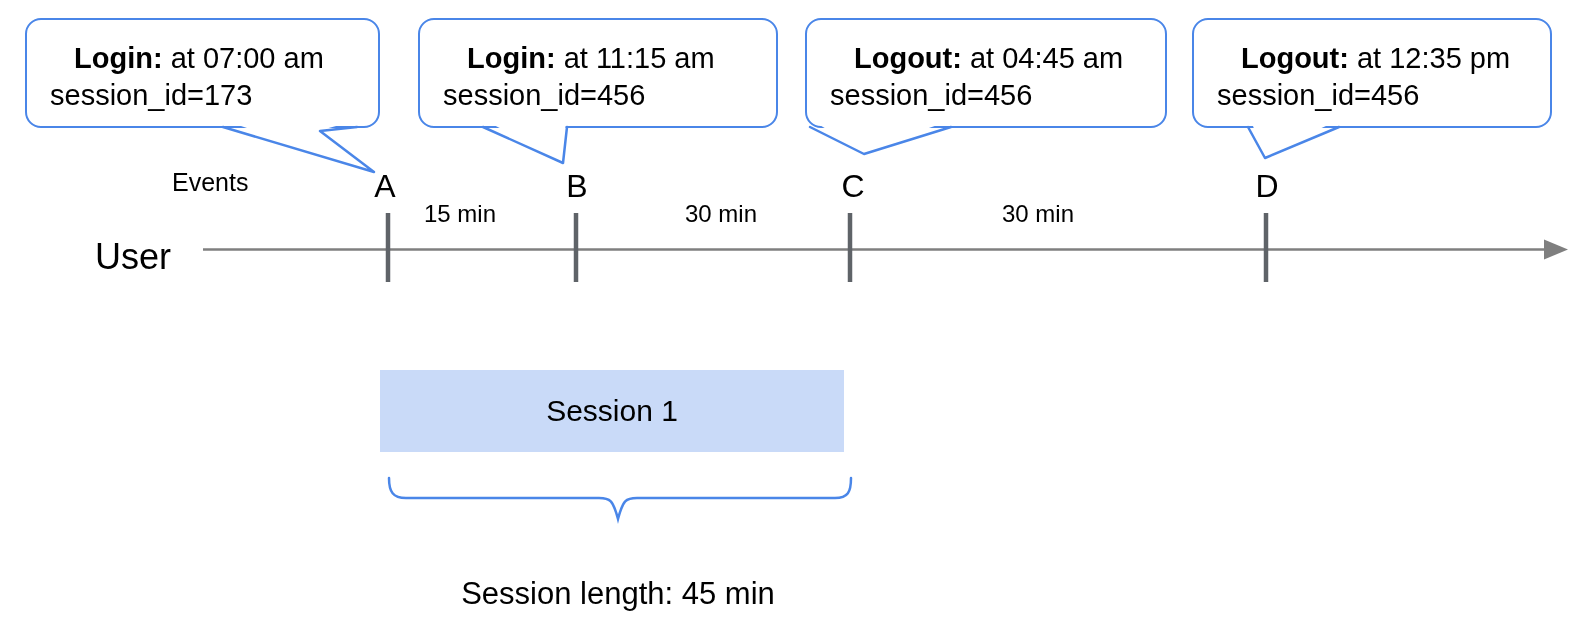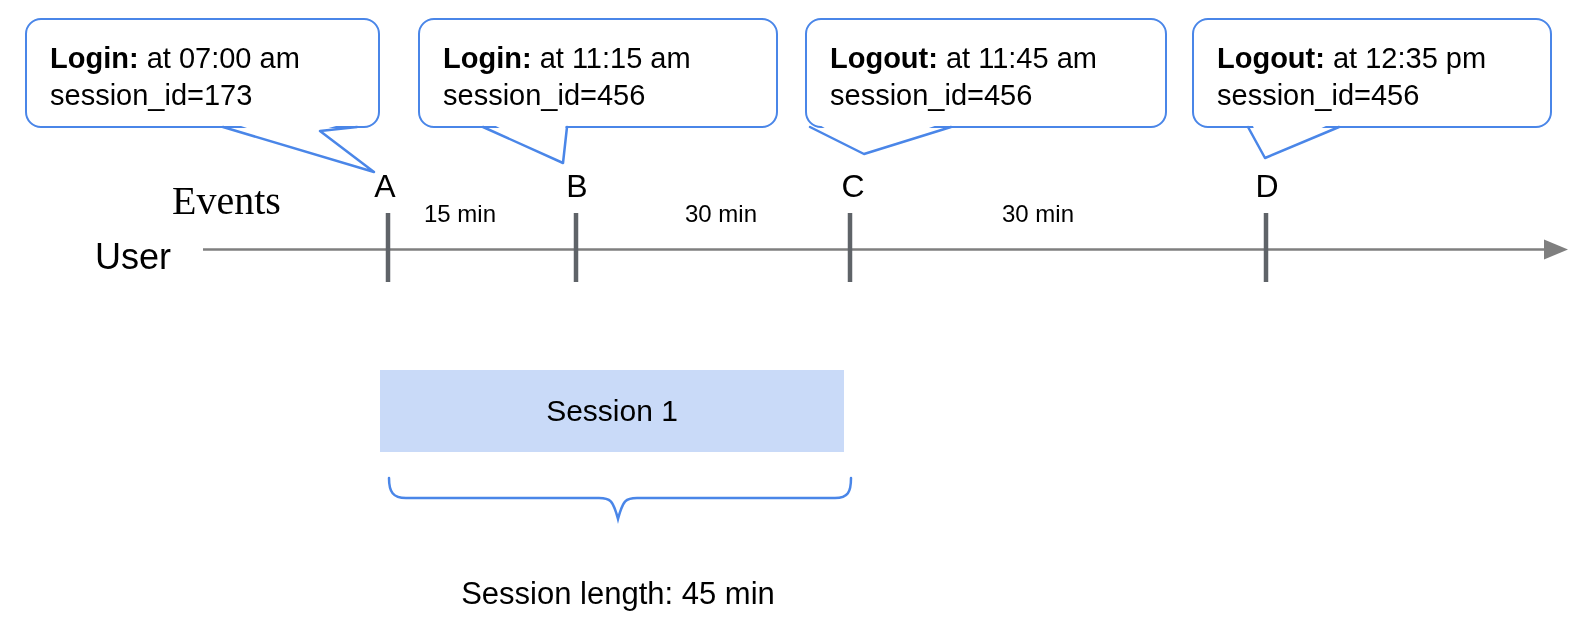--- a/index.html
+++ b/index.html
@@ -19,31 +19,31 @@
     height: 110px;
     background: #ffffff;
     border: 2.5px solid #4a86e8;
     border-radius: 16px;
     box-sizing: border-box;
     padding: 20px 0 0 23px;
     font-size: 29px;
     line-height: 37px;
     z-index: 1;
   }
-  .callout b { font-weight: bold; }
+  .callout b { font-weight: bold; margin-left: 24px; }
   .callout .line { white-space: pre; }
   
   svg.overlay {
     position: absolute;
     left: 0; top: 0;
     z-index: 2;
     pointer-events: none;
   }
   .label { position: absolute; white-space: nowrap; }
-  .events-label { left: 172px; top: 177px; font-size: 40px; font-family: Liberation Serif, serif; }
+  .events-label { left: 172px; top: 168px; font-size: 25px; }
   .user-label   { left: 95px;  top: 236px; font-size: 36px; }
   .marker-label {
     position: absolute;
     top: 168px;
     transform: translateX(-50%);
     font-size: 32px;
     white-space: nowrap;
   }
   .interval-label {
     position: absolute;
@@ -80,21 +80,21 @@
     <div class="line"><b>Login:</b><span> at 07:00 am</span></div>
     <div class="line">session_id=173</div>
   </div>
 
   <div class="callout" style="left:418px; width:360px;">
     <div class="line"><b>Login:</b><span> at 11:15 am</span></div>
     <div class="line">session_id=456</div>
   </div>
 
   <div class="callout" style="left:805px; width:362px;">
-    <div class="line"><b>Logout:</b><span> at 11:45 am</span></div>
+    <div class="line"><b>Logout:</b><span> at 04:45 am</span></div>
     <div class="line">session_id=456</div>
   </div>
 
   <div class="callout" style="left:1192px; width:360px;">
     <div class="line"><b>Logout:</b><span> at 12:35 pm</span></div>
     <div class="line">session_id=456</div>
   </div>
 
   <div class="label events-label">Events</div>
   <div class="label user-label">User</div>

